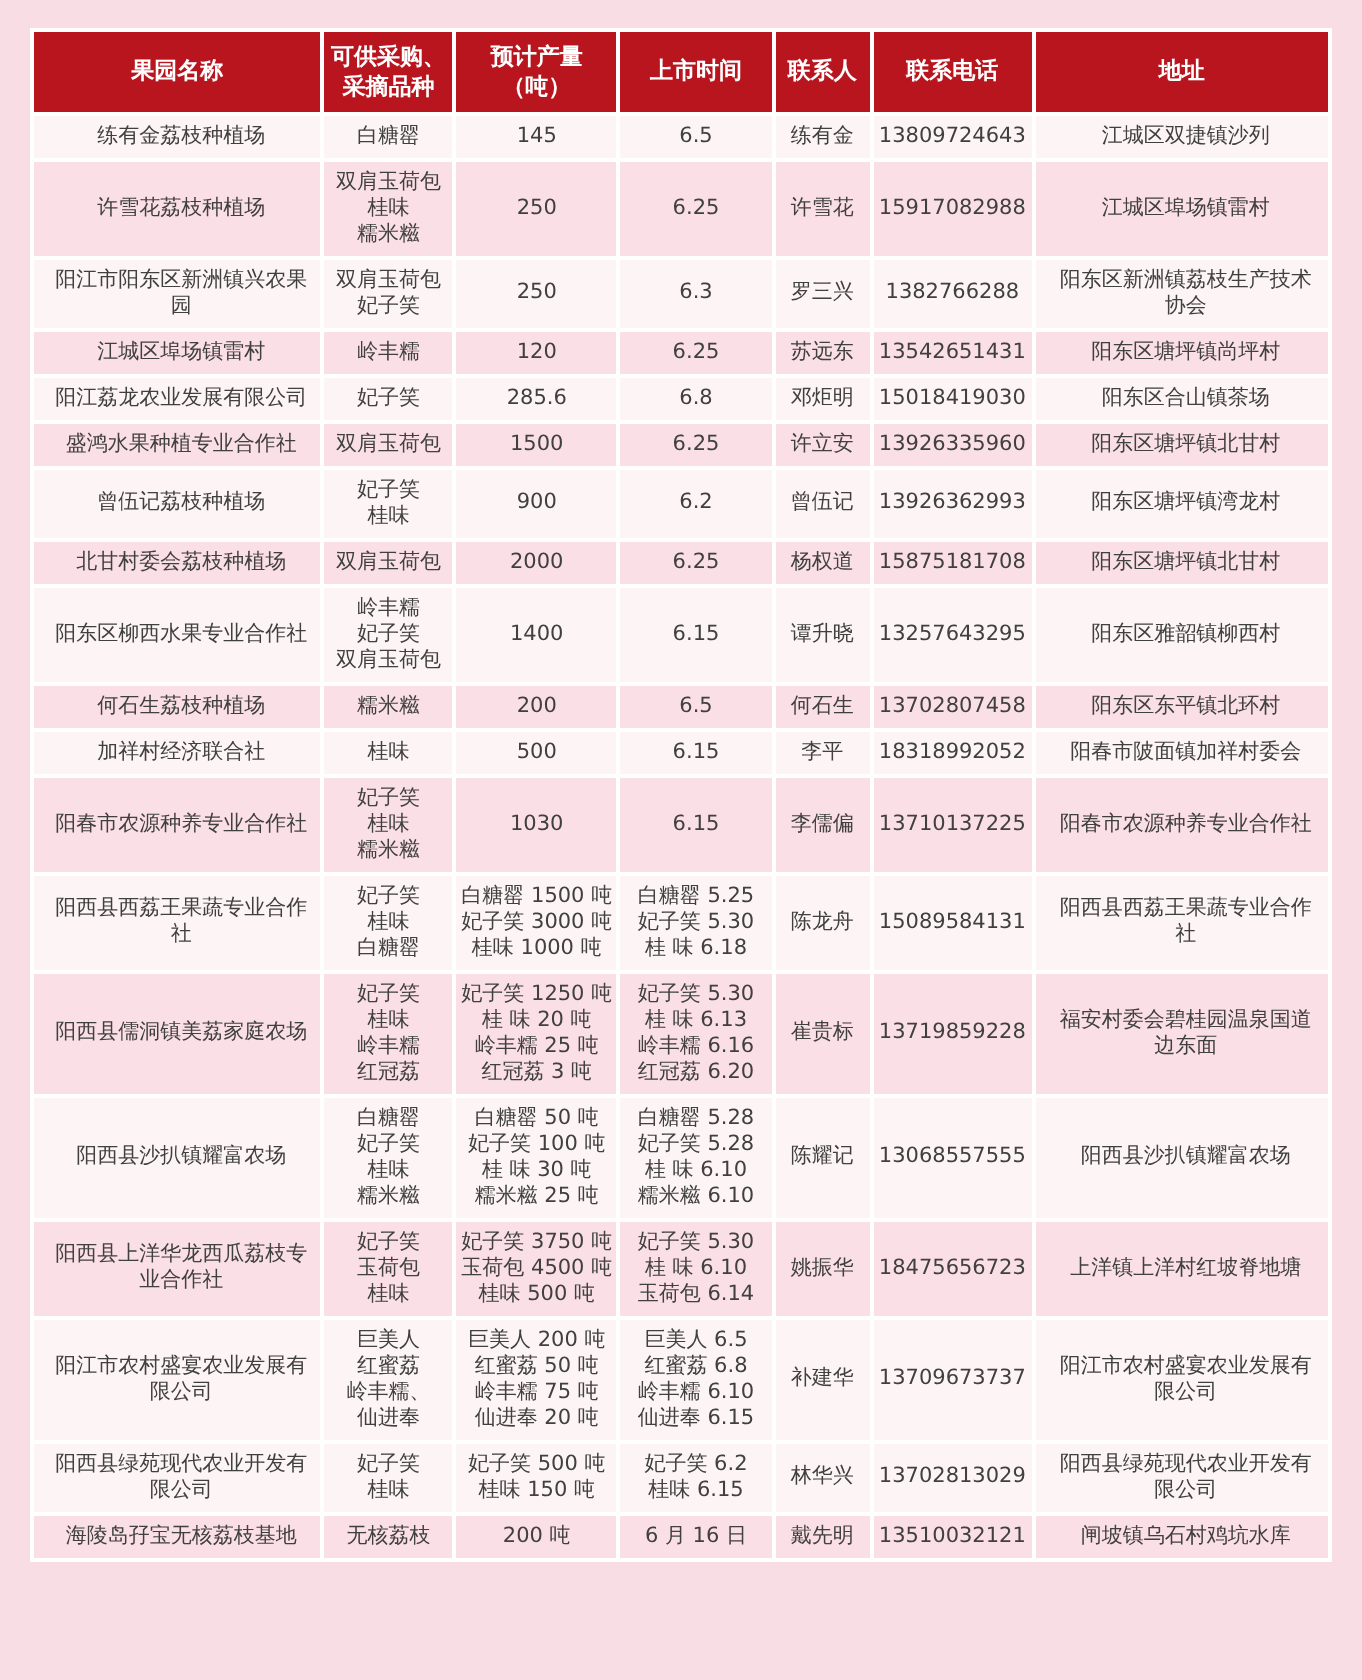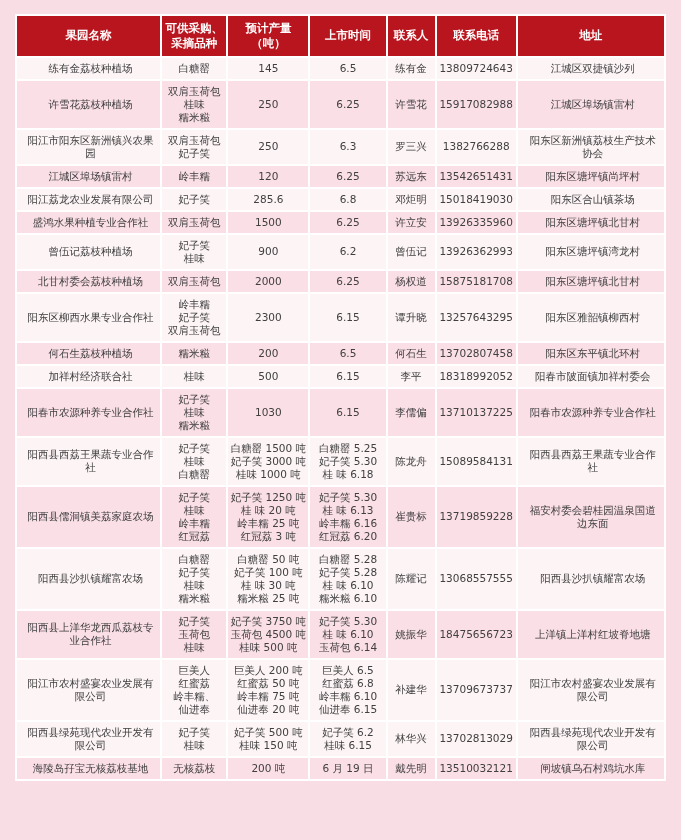--- a/index.html
+++ b/index.html
@@ -160,21 +160,21 @@
           <td class="col-time">6.25</td>
           <td class="col-contact">杨权道</td>
           <td class="col-phone">15875181708</td>
           <td class="col-address">阳东区塘坪镇北甘村</td>
         </tr>
         <tr class="row-light">
           <td class="col-name">阳东区柳西水果专业合作社</td>
           <td class="col-varieties">岭丰糯
 妃子笑
 双肩玉荷包</td>
-          <td class="col-production">2300</td>
+          <td class="col-production">1400</td>
           <td class="col-time">6.15</td>
           <td class="col-contact">谭升晓</td>
           <td class="col-phone">13257643295</td>
           <td class="col-address">阳东区雅韶镇柳西村</td>
         </tr>
         <tr class="row-pink">
           <td class="col-name">何石生荔枝种植场</td>
           <td class="col-varieties">糯米糍</td>
           <td class="col-production">200</td>
           <td class="col-time">6.5</td>
@@ -295,20 +295,20 @@
           <td class="col-time">妃子笑 6.2
 桂味 6.15</td>
           <td class="col-contact">林华兴</td>
           <td class="col-phone">13702813029</td>
           <td class="col-address">阳西县绿苑现代农业开发有限公司</td>
         </tr>
         <tr class="row-pink">
           <td class="col-name">海陵岛孖宝无核荔枝基地</td>
           <td class="col-varieties">无核荔枝</td>
           <td class="col-production">200 吨</td>
-          <td class="col-time">6 月 19 日</td>
+          <td class="col-time">6 月 16 日</td>
           <td class="col-contact">戴先明</td>
           <td class="col-phone">13510032121</td>
           <td class="col-address">闸坡镇乌石村鸡坑水库</td>
         </tr>
       </tbody>
   </table>
 </div>
 
 </body></html>

